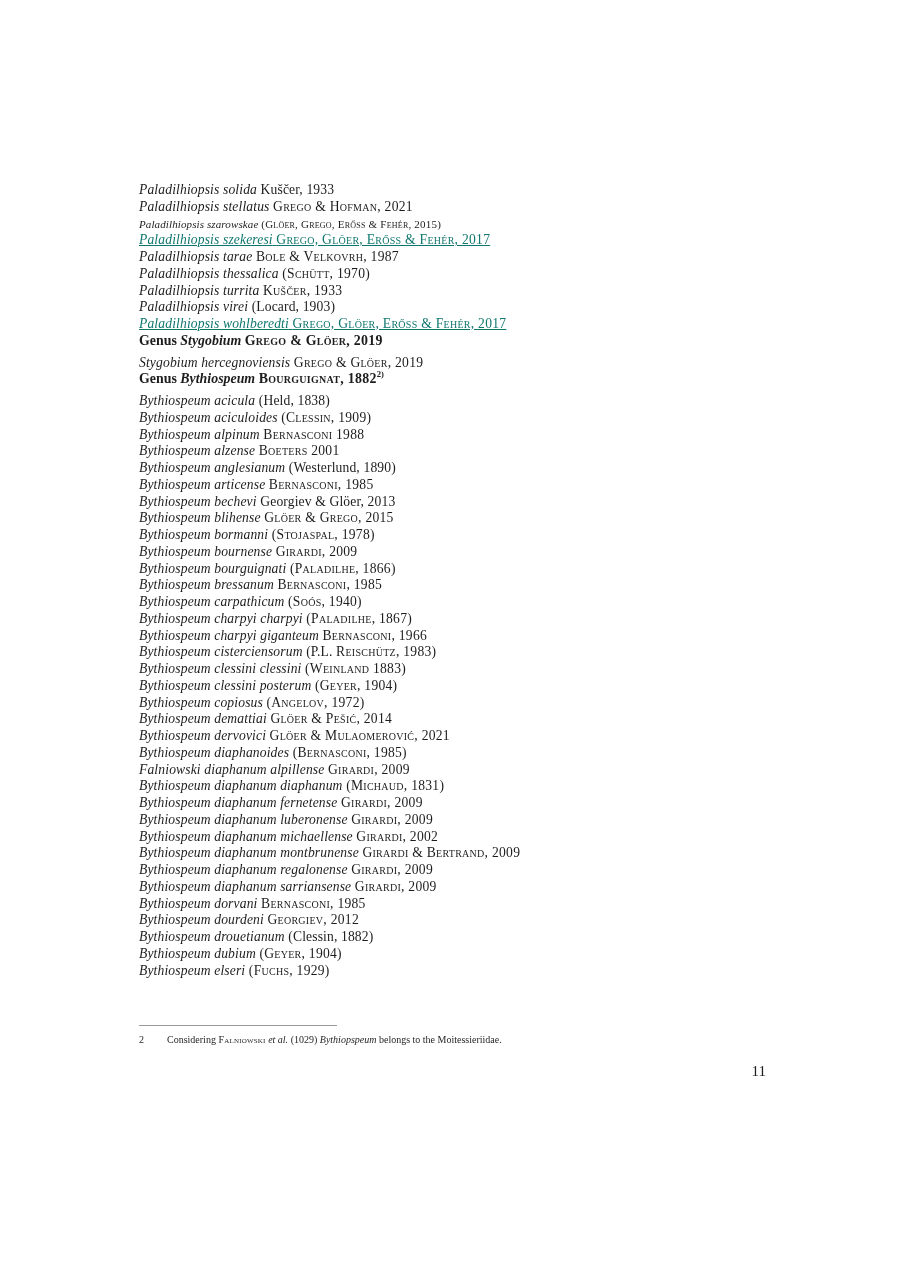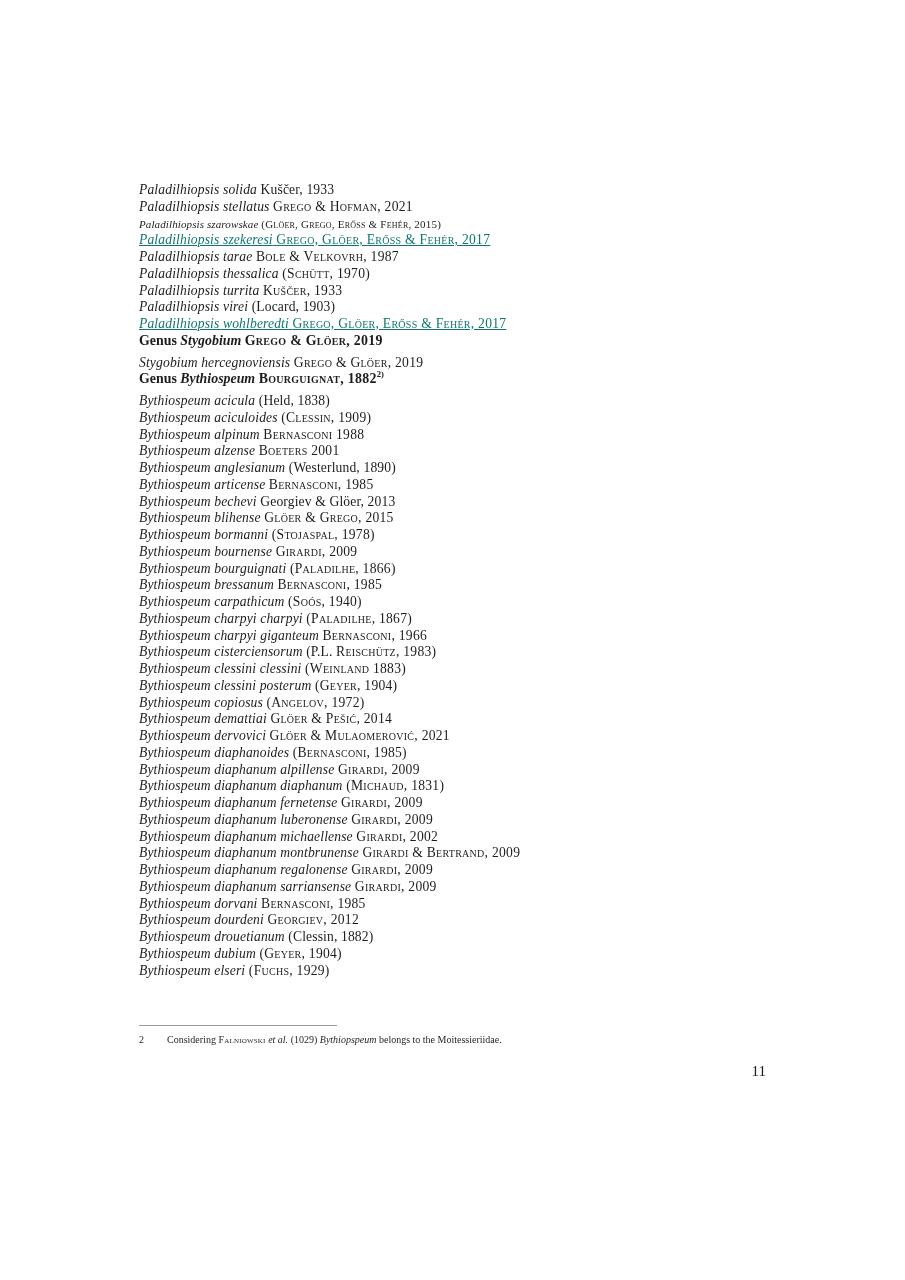--- a/index.html
+++ b/index.html
@@ -161,21 +161,21 @@
         <div class="sp"><span class="nm">Bythiospeum carpathicum</span> <span class="au">(Soós, 1940)</span></div>
         <div class="sp"><span class="nm">Bythiospeum charpyi charpyi</span> <span class="au">(Paladilhe, 1867)</span></div>
         <div class="sp"><span class="nm">Bythiospeum charpyi giganteum</span> <span class="au">Bernasconi, 1966</span></div>
         <div class="sp"><span class="nm">Bythiospeum cisterciensorum</span> <span class="pl">(P.L. </span><span class="au">Reischütz, 1983)</span></div>
         <div class="sp"><span class="nm">Bythiospeum clessini clessini</span> <span class="au">(Weinland 1883)</span></div>
         <div class="sp"><span class="nm">Bythiospeum clessini posterum</span> <span class="au">(Geyer, 1904)</span></div>
         <div class="sp"><span class="nm">Bythiospeum copiosus</span> <span class="au">(Angelov, 1972)</span></div>
         <div class="sp"><span class="nm">Bythiospeum demattiai</span> <span class="au">Glöer &amp; Pešić, 2014</span></div>
         <div class="sp"><span class="nm">Bythiospeum dervovici</span> <span class="au">Glöer &amp; Mulaomerović, 2021</span></div>
         <div class="sp ital-paren"><span class="nm">Bythiospeum diaphanoides</span> <span class="au">(Bernasconi, 1985)</span></div>
-        <div class="sp"><span class="nm">Bythiospeum diaphanum alpillense</span> <span class="au">Girardi, 2009</span></div>
+        <div class="sp"><span class="nm">Falniowski diaphanum alpillense</span> <span class="au">Girardi, 2009</span></div>
         <div class="sp"><span class="nm">Bythiospeum diaphanum diaphanum</span> <span class="au">(Michaud, 1831)</span></div>
         <div class="sp"><span class="nm">Bythiospeum diaphanum fernetense</span> <span class="au">Girardi, 2009</span></div>
         <div class="sp"><span class="nm">Bythiospeum diaphanum luberonense</span> <span class="au">Girardi, 2009</span></div>
         <div class="sp"><span class="nm">Bythiospeum diaphanum michaellense</span> <span class="au">Girardi, 2002</span></div>
         <div class="sp"><span class="nm">Bythiospeum diaphanum montbrunense</span> <span class="au">Girardi &amp; Bertrand, 2009</span></div>
         <div class="sp"><span class="nm">Bythiospeum diaphanum regalonense</span> <span class="au">Girardi, 2009</span></div>
         <div class="sp"><span class="nm">Bythiospeum diaphanum sarriansense</span> <span class="au">Girardi, 2009</span></div>
         <div class="sp"><span class="nm">Bythiospeum dorvani</span> <span class="au">Bernasconi, 1985</span></div>
         <div class="sp"><span class="nm">Bythiospeum dourdeni</span> <span class="au">Georgiev, 2012</span></div>
         <div class="sp"><span class="nm">Bythiospeum drouetianum</span> <span class="pl">(Clessin, 1882)</span></div>

